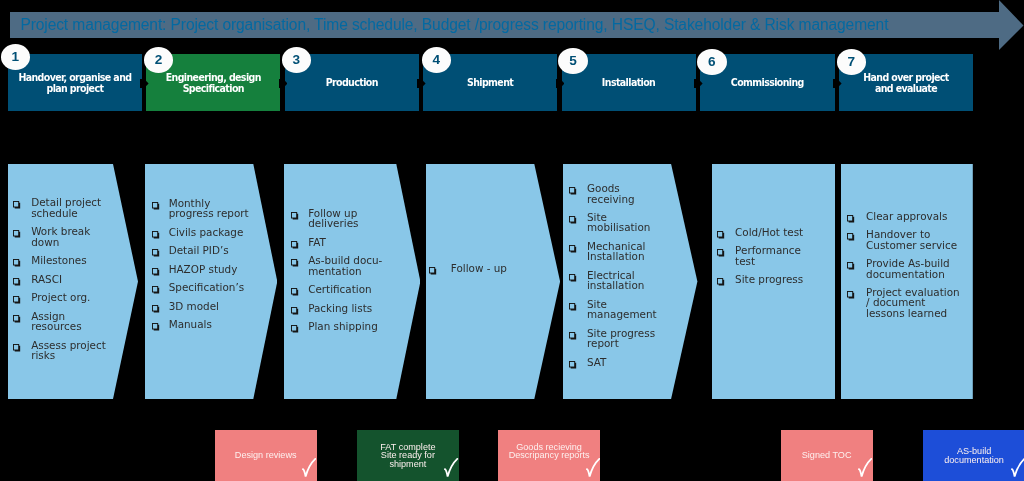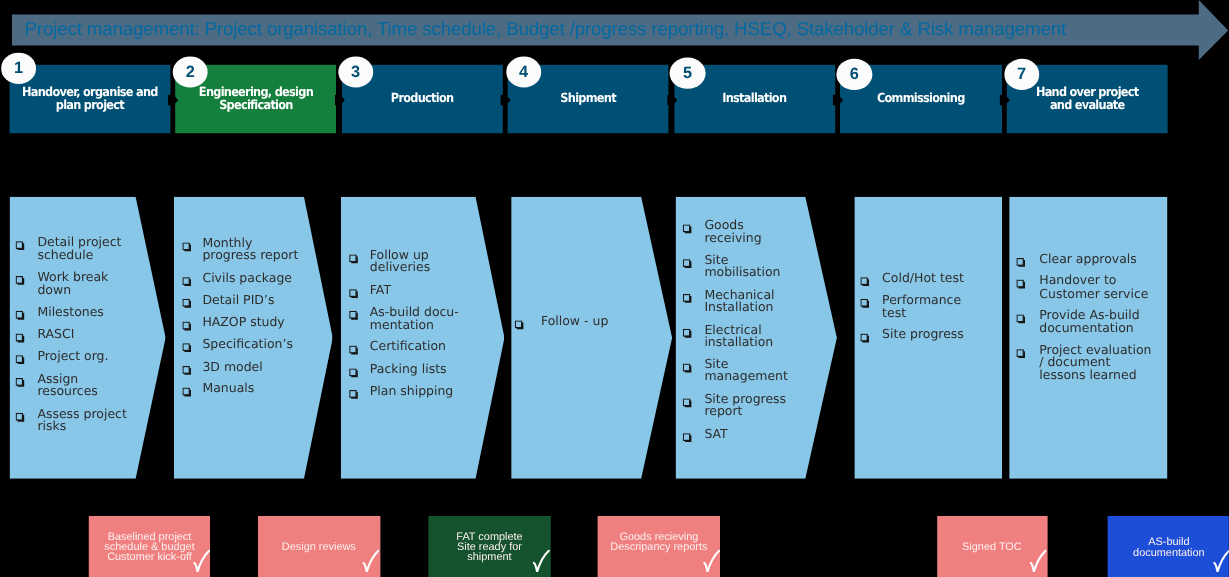--- a/index.html
+++ b/index.html
@@ -476,28 +476,20 @@
           <svg width="8" height="8" viewBox="0 0 8 8">
             <rect x="0.5" y="0.5" width="5.2" height="5.5" fill="none" stroke="#151515" stroke-width="0.95"></rect>
             <path d="M6.5 1.7 V6.7 H1.7" fill="none" stroke="#151515" stroke-width="1.35"></path>
           </svg>
         </span>
         <span class="itxt">Project evaluation
 / document
 lessons learned</span>
       </div>
     </div>
-    <div class="pink" style="left: 73.7px; width: 101.8px; background: rgb(240, 128, 128);">
-      <div class="pink-text" style="top: 13.2px;">Baselined project
-schedule &amp; budget
-Customer kick-off</div>
-      <svg class="tick" width="14.2" height="19.4" viewBox="0 0 14.2 19.4" style="right: 0.3px; bottom: 4.2px;">
-        <path d="M0.9 11.1 C1.9 11.5 2.7 13.5 3.6 18.5 C5.6 11.4 8.9 5.0 13.3 0.9" fill="none" stroke="#ffffff" stroke-width="1.8" stroke-linecap="round"></path>
-      </svg>
-    </div>
     <div class="pink" style="left: 214.8px; width: 101.8px; background: rgb(240, 128, 128);">
       <div class="pink-text" style="top: 21.6px;">Design reviews</div>
       <svg class="tick" width="14.2" height="19.4" viewBox="0 0 14.2 19.4" style="right: 0.3px; bottom: 4.2px;">
         <path d="M0.9 11.1 C1.9 11.5 2.7 13.5 3.6 18.5 C5.6 11.4 8.9 5.0 13.3 0.9" fill="none" stroke="#ffffff" stroke-width="1.8" stroke-linecap="round"></path>
       </svg>
     </div>
     <div class="pink" style="left: 357px; width: 101.8px; background: #14532d;">
       <div class="pink-text" style="top: 13px;">FAT complete
 Site ready for
 shipment</div>

